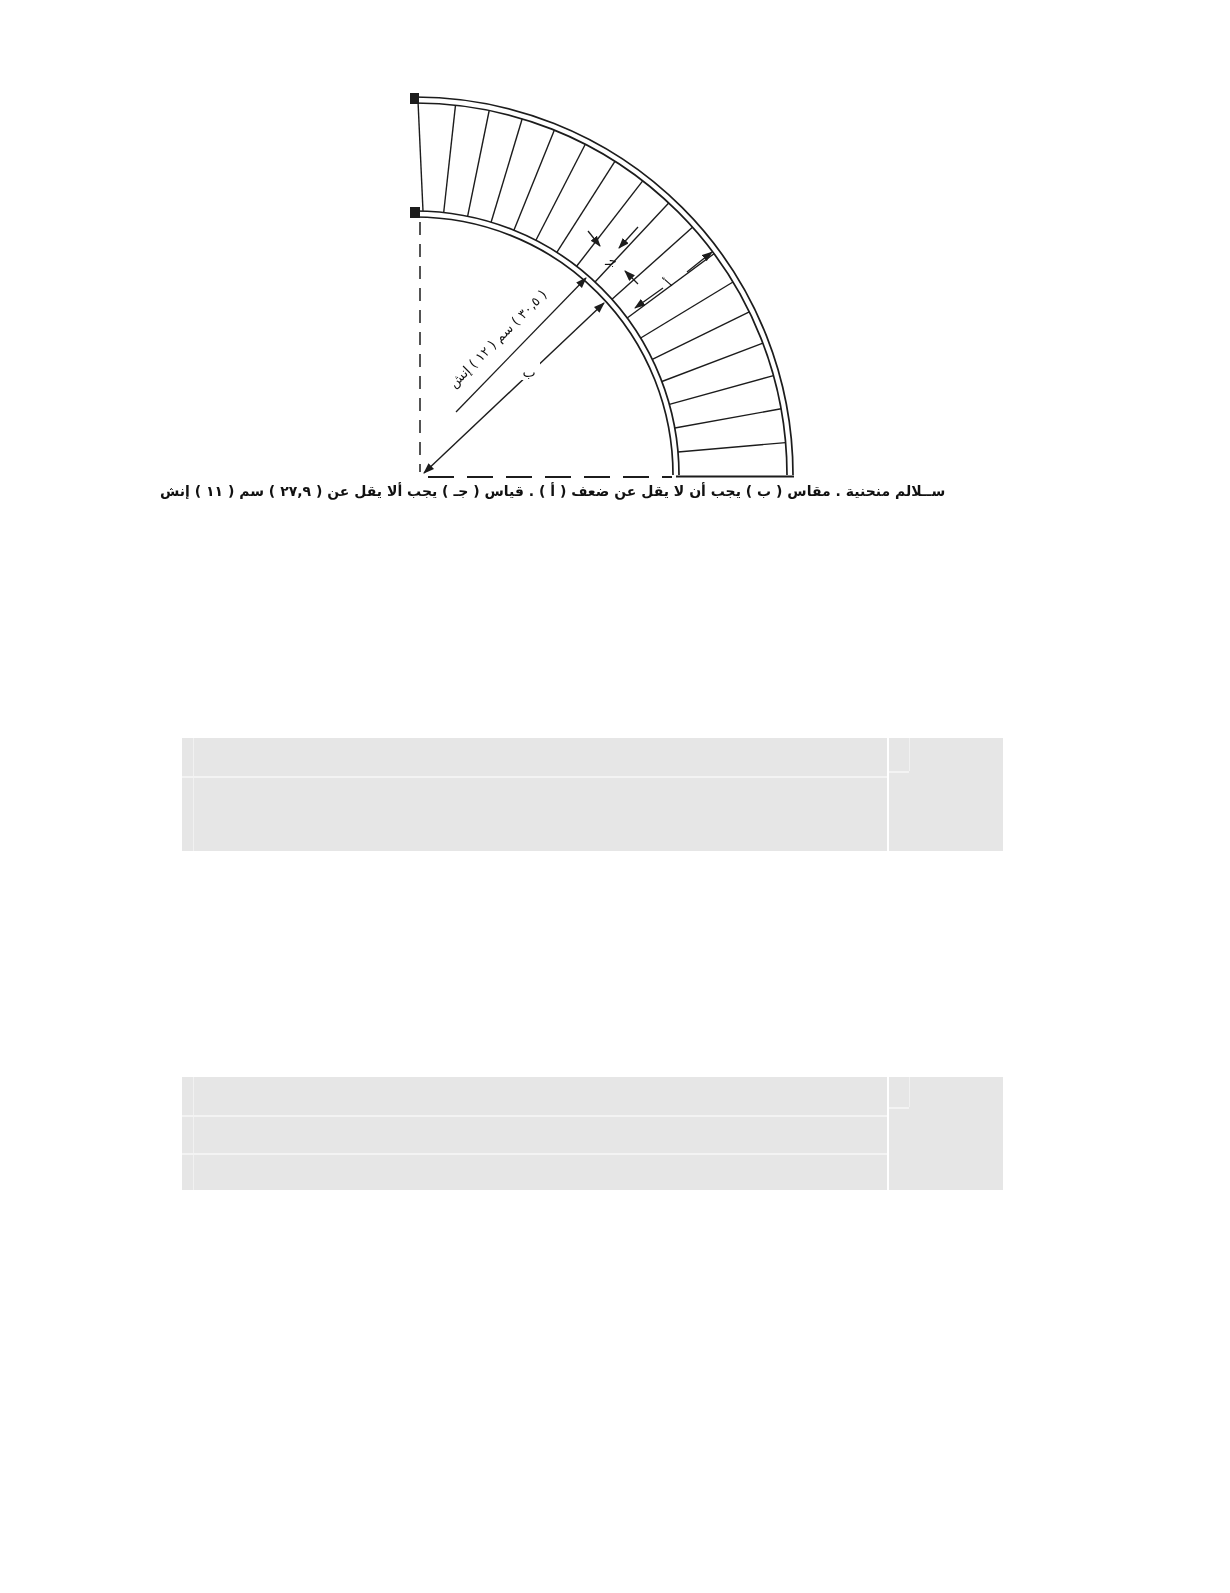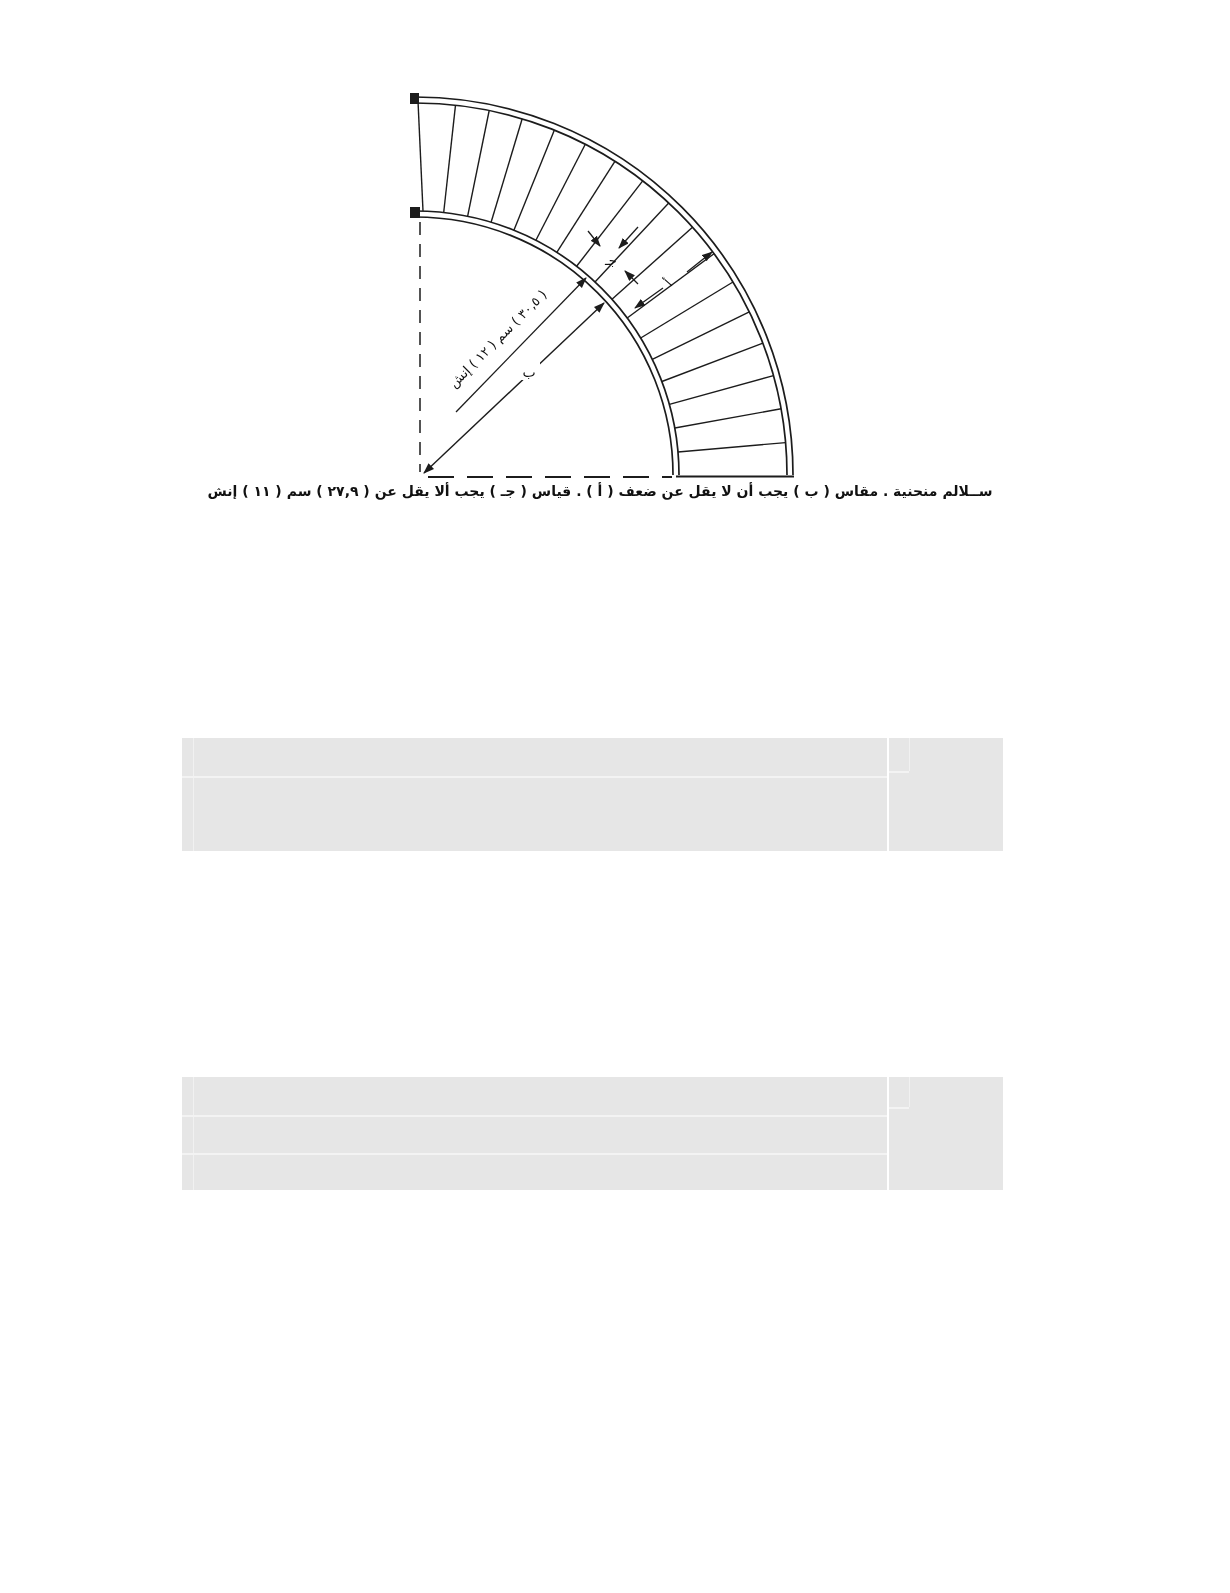--- a/index.html
+++ b/index.html
@@ -7,21 +7,21 @@
     position:relative;
     width:1230px;height:1593px;
     background:#ffffff;
     font-family:"DejaVu Sans", sans-serif;
     overflow:hidden;
   }
   #diagram-svg{position:absolute;left:0;top:0;}
   .ink{stroke:#1c1c1c;fill:none;}
   .caption{
     position:absolute;left:160px;top:483px;width:880px;
-    direction:rtl;text-align:center;
+    direction:rtl;text-align:left;
     font-size:14px;font-weight:bold;color:#111;
     letter-spacing:0px;white-space:nowrap;
   }
   .tblcell{position:absolute;background:#e6e6e6;}
   .hline{position:absolute;left:0;width:100%;height:2px;background:#f3f3f3;}
   .vline{position:absolute;top:0;width:1px;background:#f1f1f1;}
   svg text{fill:#111;font-family:"DejaVu Sans", sans-serif;}
 </style>
 </head>
 <body>

